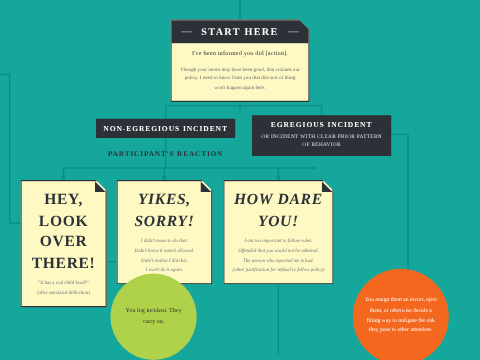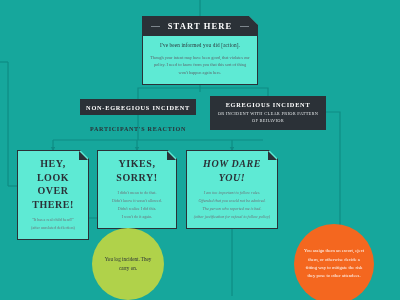--- a/index.html
+++ b/index.html
@@ -25,21 +25,21 @@
     left: 0;
     top: 0;
     width: 400px;
     height: 300px;
     pointer-events: none;
   }
 
   
   .card {
     position: absolute;
-    background: #5eead4;
+    background: #fef9c3;
     border: 1.3px solid #2b3137;
     box-shadow: 2.5px 2.5px 0 #2b3137;
     box-sizing: border-box;
   }
   .card.folded {
     
     clip-path: polygon(0 0, calc(100% - 9px) 0, 100% 9px, 100% 100%, 0 100%);
   }
   .fold-tri {
     position: absolute;
@@ -139,34 +139,34 @@
     text-align: center;
     color: #2b3137;
     font-size: 6.1px;
     font-weight: bold;
     letter-spacing: .7px;
   }
 
   
   .rcard { padding: 6px 5px 7px; text-align: center; }
   .rcard .rtitle {
-    font-size: 10px;
+    font-size: 13px;
     font-weight: bold;
     color: #2b3137;
     letter-spacing: .55px;
     line-height: 1.35;
   }
   .rcard .rlines {
     margin-top: 5px;
     font-size: 4.1px;
     color: #6b7379;
     line-height: 1.95;
   }
   #card-hey    { left: 17px;  top: 150px; width: 72px; }
-  #card-yikes  { left: 97px;  top: 150px; width: 80px; }
+  #card-yikes  { left: 97px;  top: 150px; width: 80px; font-style: italic; }
   #card-dare   { left: 186px; top: 150px; width: 92px; font-style: italic; }
 
   
   .circle {
     position: absolute;
     border-radius: 50%;
     display: flex;
     align-items: center;
     justify-content: center;
     text-align: center;

